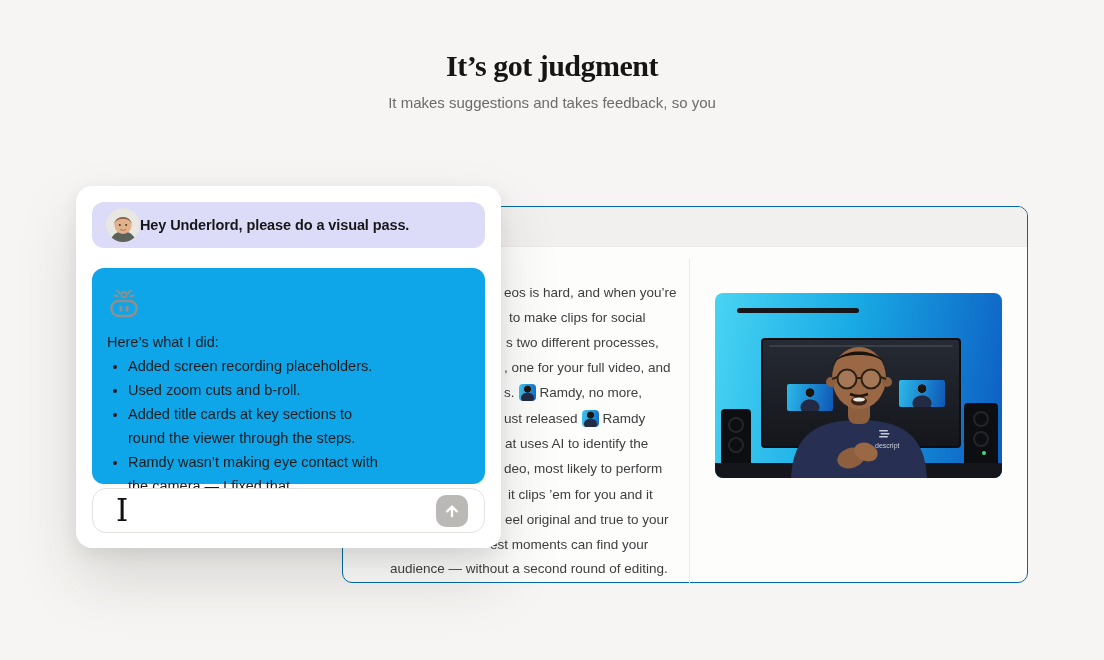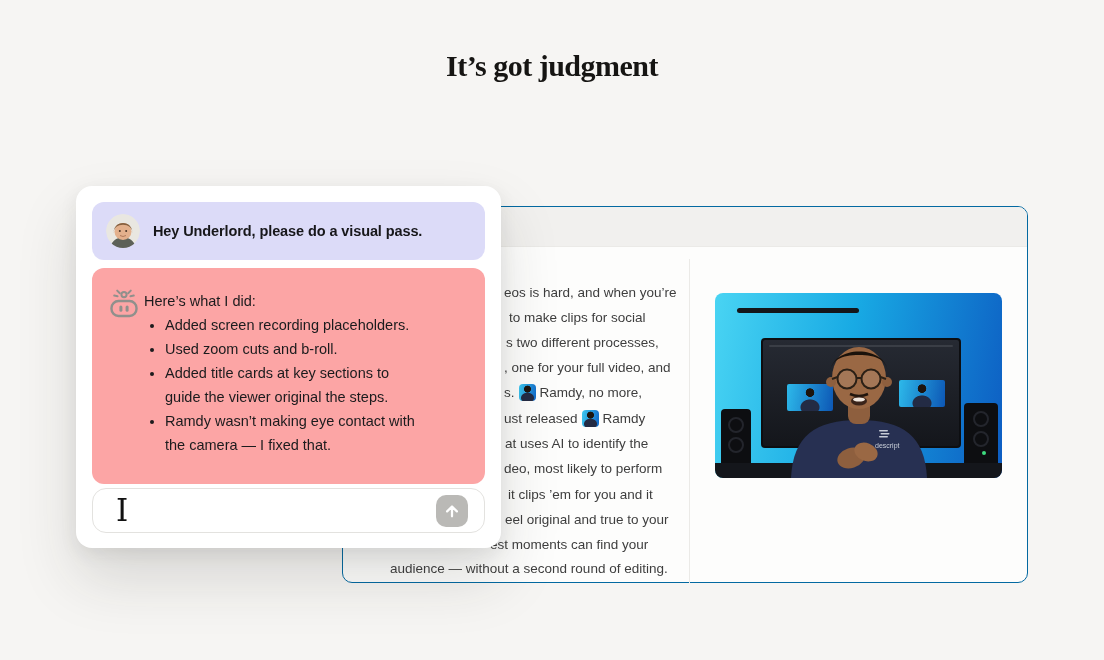--- a/index.html
+++ b/index.html
@@ -76,30 +76,30 @@
   .vt-led{position:absolute;right:12px;top:48px;width:4px;height:4px;border-radius:50%;background:#3ddb7f;}
   .vt-desk{position:absolute;left:0;bottom:0;width:100%;height:15px;background:#14161b;}
   .vt-person{position:absolute;left:50%;bottom:0;transform:translateX(-50%);}
   
   .chat-card{
     position:absolute;left:76px;top:186px;width:425px;height:362px;
     background:#ffffff;border-radius:16px;z-index:5;
     box-shadow:0 30px 60px rgba(40,38,35,.15),0 6px 18px rgba(40,38,35,.08);
   }
   .user-bubble{
-    position:absolute;left:16px;top:16px;width:393px;height:58px;
+    position:absolute;left:16px;top:16px;width:393px;height:46px;
     background:#dcdbf8;border-radius:12px;box-sizing:border-box;
-    display:flex;align-items:center;gap:13px;padding:0 14px;
+    display:flex;align-items:center;padding:0 14px;
   }
   .avatar{width:34px;height:34px;border-radius:50%;overflow:hidden;flex:none;}
   .user-text{font-weight:700;font-size:14.5px;color:#17171a;white-space:nowrap;letter-spacing:-0.1px;}
   .bot-bubble{
     position:absolute;left:16px;top:82px;width:393px;height:216px;
-    background:#fca5a5;border-radius:12px;box-sizing:border-box;
-    padding:21px 14px 0 15px;display:flex;gap:3px;
+    background:#0ea5e9;border-radius:12px;box-sizing:border-box;
+    padding:21px 14px 0 15px;display:flex;gap:9px;flex-direction:column;
   }
   .bot-icon{width:34px;height:34px;flex:none;margin-top:-2px;}
   .bot-content{font-size:14.5px;line-height:24px;color:#1b1b1d;}
   .bot-content ul{list-style:disc;margin:0;padding-left:21px;}
   .bot-content li{white-space:nowrap;}
   .bot-content b{font-weight:400;}
   .chat-input{
     position:absolute;left:16px;top:302px;width:393px;height:45px;
     background:#fff;border:1px solid #e3e2df;border-radius:14px;
     box-sizing:border-box;
@@ -113,21 +113,21 @@
     background:#bab9b6;border:none;border-radius:10px;padding:0;
     display:flex;align-items:center;justify-content:center;cursor:pointer;
   }
 </style>
 </head>
 <body>
 
 <div class="hero">
   <h1>It’s got judgment</h1>
   <div class="sub">
-    <br>
+    <span>It makes suggestions and takes feedback, so you</span><br>
   </div>
 </div>
 
 <div class="doc-panel">
   <div class="doc-header"></div>
   <div class="doc-divider"></div>
 
   <div class="t-line" style="left:161px;top:77px"><span>eos is hard, and when you’re</span></div>
   <div class="t-line" style="left:166px;top:102px"><span>to make clips for social</span></div>
   <div class="t-line" style="left:163px;top:127px"><span>s two different processes,</span></div>
@@ -211,21 +211,21 @@
       <path d="M10.2,3.6 L12.8,6.2" stroke="#90908c" stroke-width="2" stroke-linecap="round"></path>
       <path d="M23.8,3.6 L21.2,6.2" stroke="#90908c" stroke-width="2" stroke-linecap="round"></path>
       <path d="M7.2,8.6 L10.6,9.2" stroke="#90908c" stroke-width="2" stroke-linecap="round"></path>
       <path d="M26.8,8.6 L23.4,9.2" stroke="#90908c" stroke-width="2" stroke-linecap="round"></path>
     </svg>
     <div class="bot-content">
       <div>Here’s what I did:</div>
       <ul id="bullet-list">
           <li><span>Added </span><b>screen recording</b><span> placeholders.</span></li>
           <li><span>Used </span><b>zoom cuts</b><span> and </span><b>b-roll</b><span>.</span></li>
-          <li><span>Added </span><b>title cards</b><span> at key sections to</span><br><span>guide the viewer original the steps.</span></li>
+          <li><span>Added </span><b>title cards</b><span> at key sections to</span><br><span>round the viewer through the steps.</span></li>
           <li><span>Ramdy wasn’t making </span><b>eye contact</b><span> with</span><br><span>the camera — I fixed that.</span></li>
         </ul>
     </div>
   </div>
 
   <div class="chat-input" role="textbox">
     <span class="cursor-glyph">I</span>
     <button class="send-btn">
       <svg width="18" height="18" viewBox="0 0 24 24" fill="none">
         <path d="M12 19 L12 6 M5.5 12.5 L12 6 L18.5 12.5" stroke="#ffffff" stroke-width="3" stroke-linecap="round" stroke-linejoin="round"></path>

